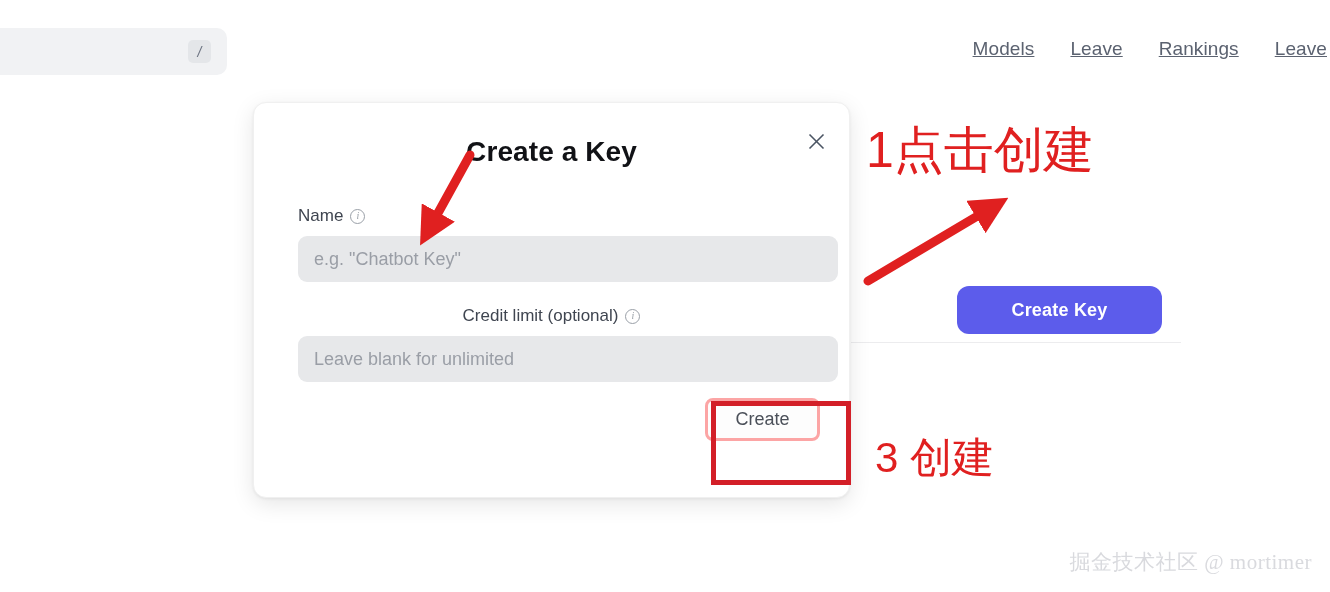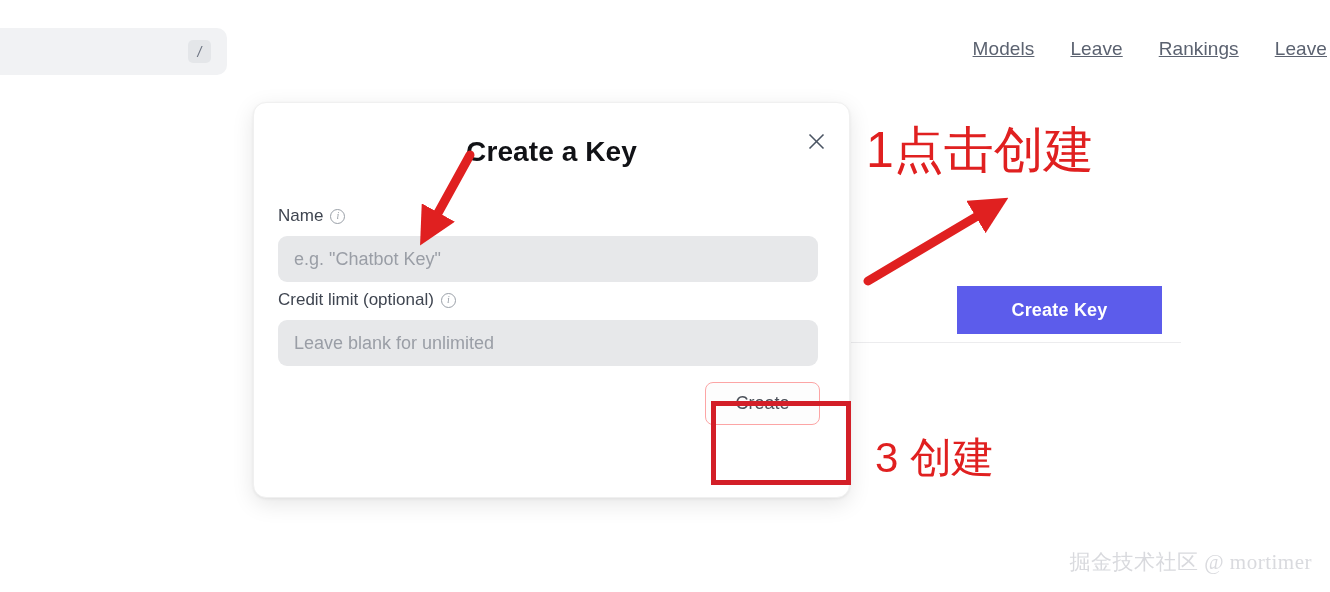--- a/index.html
+++ b/index.html
@@ -77,21 +77,21 @@
   }
 
   .create-key-button {
     position: absolute;
     left: 957px;
     top: 186px;
     width: 205px;
     height: 48px;
     background: #5c5ceb;
     border: none;
-    border-radius: 0;
+    border-radius: 12px;
     color: #ffffff;
     font-size: 18px;
     font-weight: bold;
     font-family: "Liberation Sans", sans-serif;
     cursor: pointer;
     letter-spacing: 0.2px;
   }
 
   .divider {
     position: absolute;
@@ -130,33 +130,33 @@
 
   .modal-title {
     text-align: center;
     font-size: 28px;
     font-weight: bold;
     color: #111216;
     padding-top: 33px;
     letter-spacing: 0.1px;
   }
 
-  .field-group { padding: 0 24px; }
+  .field-group { padding: 0 44px; }
 
   .field-label {
     display: flex;
     align-items: center;
     gap: 7px;
     font-size: 17px;
     color: #3f4550;
     margin-top: 38px;
     margin-bottom: 10px;
   }
 
-  .field-label.credit { margin-top: 8px; }
+  .field-label.credit { margin-top: 24px; justify-content: center; }
 
   .info-icon {
     width: 15px;
     height: 15px;
     border: 1.4px solid #9aa0a8;
     border-radius: 50%;
     font-size: 10px;
     line-height: 12px;
     text-align: center;
     color: #9aa0a8;
@@ -183,21 +183,21 @@
   .modal-footer {
     display: flex;
     justify-content: flex-end;
     padding: 16px 29px 0 29px;
   }
 
   .create-btn {
     width: 115px;
     height: 43px;
     background: #fdfdfd;
-    border: 1px solid #fca5a5;
+    border: 3px solid #fca5a5;
     border-radius: 8px;
     font-size: 18px;
     color: #4b5059;
     font-family: "Liberation Sans", sans-serif;
     cursor: pointer;
   }
 
   
   .annotations {
     position: absolute;

